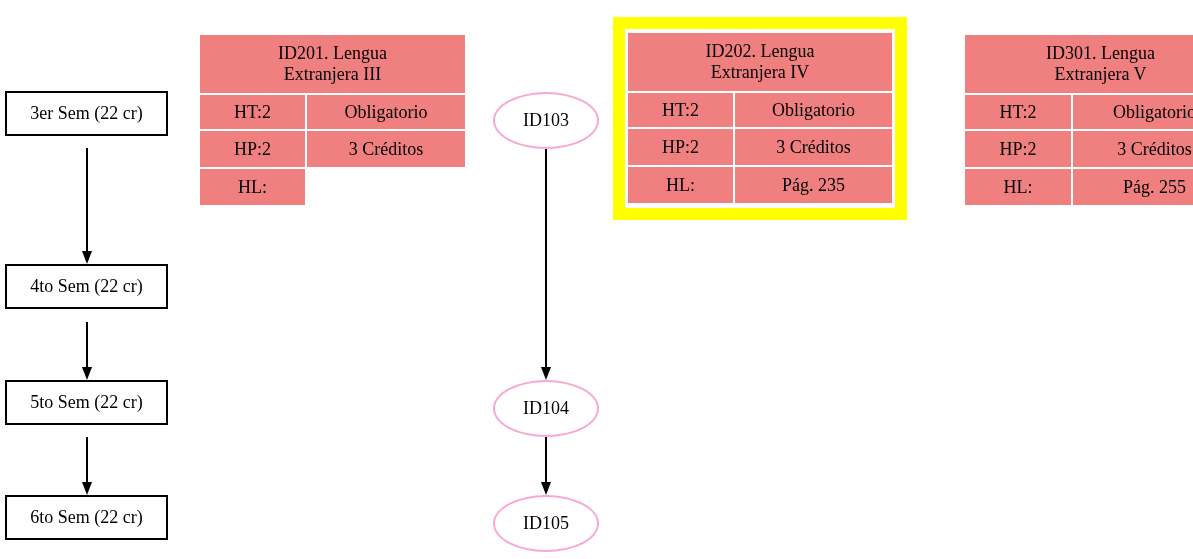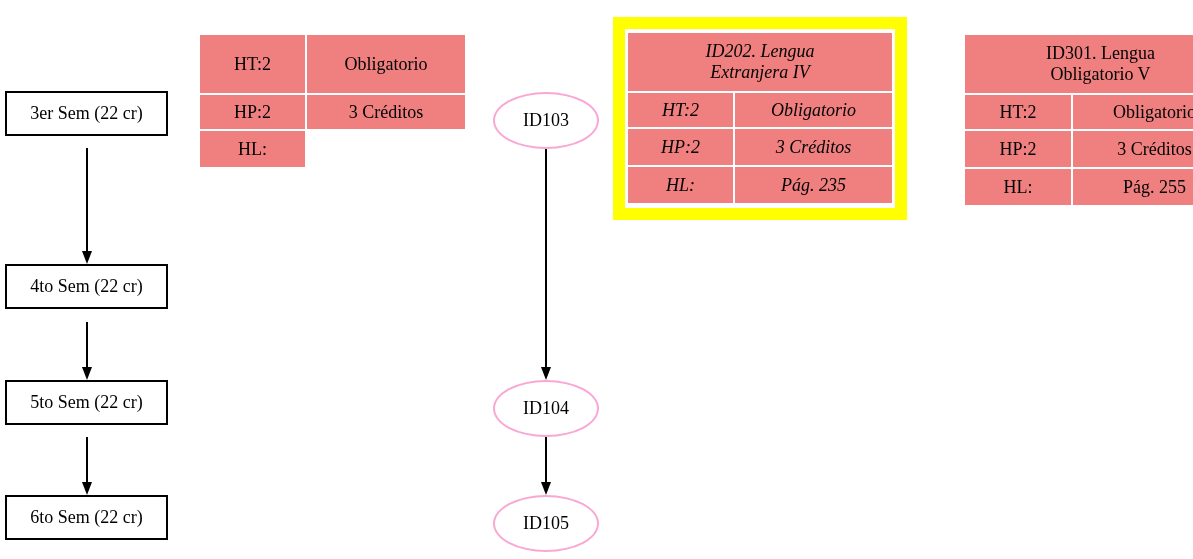--- a/index.html
+++ b/index.html
@@ -73,21 +73,21 @@
     justify-content: center;
     white-space: nowrap;
   }
   .ctable .head {
     grid-column: 1 / 3;
     flex-direction: column;
     text-align: center;
     line-height: 21px;
   }
   .t-id201 { left: 200px; top: 35px; grid-template-columns: 105px 158px; }
-  .t-id202 { left: 15px;  top: 16px; grid-template-columns: 105px 157px; font-style: italic; }
+  .t-id202 { left: 15px;  top: 16px; grid-template-columns: 105px 157px; }
   .t-id301 { left: 921px; top: 35px; grid-template-columns: 106px 163px; padding-left: 44px; }
   
   .highlight-frame {
     position: absolute;
     left: 613px;
     top: 17px;
     width: 294px;
     height: 203px;
     background: #FFFF00;
   }
@@ -134,20 +134,24 @@
   <div class="course-ellipse" style="top:495px">
     <span>ID105</span>
   </div>
 
   <div class="edge-line" style="left:545px;top:149px;height:218px"></div>
   <div class="arrow-head" style="left:541px;top:367px"></div>
   <div class="edge-line" style="left:545px;top:437px;height:45px"></div>
   <div class="arrow-head" style="left:541px;top:482px"></div>
 
   <div class="ctable t-id201">
+    <div class="cell head">
+      <span>ID201. Lengua</span>
+      <span>Extranjera III</span>
+    </div>
     <div class="cell">
         <span>HT:2</span>
       </div>
     <div class="cell">
         <span>Obligatorio</span>
       </div>
     <div class="cell">
         <span>HP:2</span>
       </div>
     <div class="cell">
@@ -182,21 +186,21 @@
         </div>
       <div class="cell">
           <span>Pág. 235</span>
         </div>
     </div>
   </div>
 
   <div class="ctable t-id301">
     <div class="cell head">
       <span>ID301. Lengua</span>
-      <span>Obligatorio V</span>
+      <span>Extranjera V</span>
     </div>
     <div class="cell">
         <span>HT:2</span>
       </div>
     <div class="cell">
         <span>Obligatorio</span>
       </div>
     <div class="cell">
         <span>HP:2</span>
       </div>

